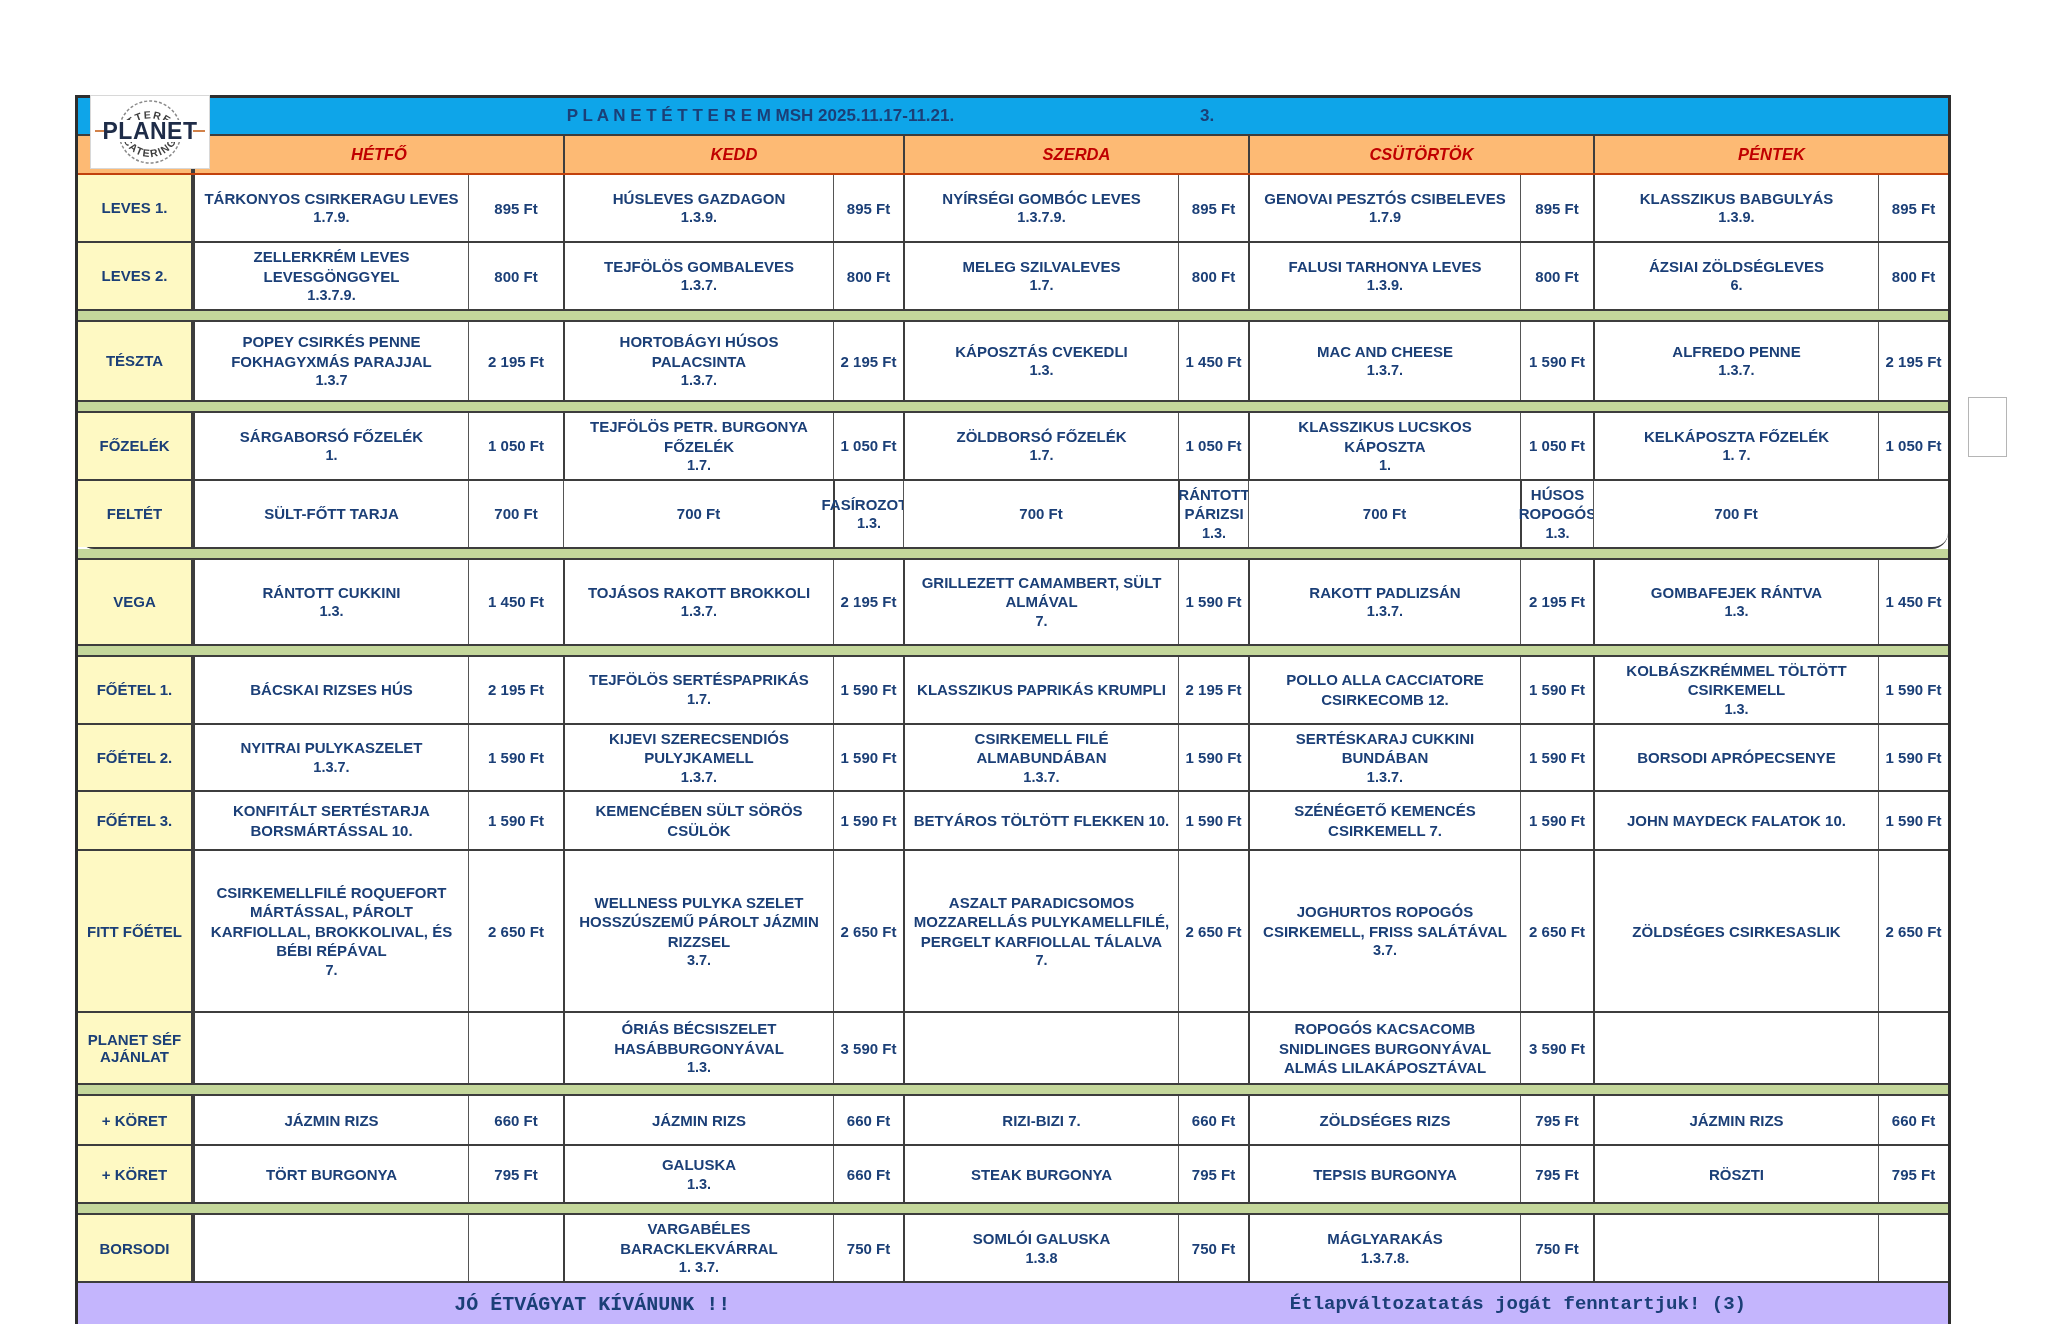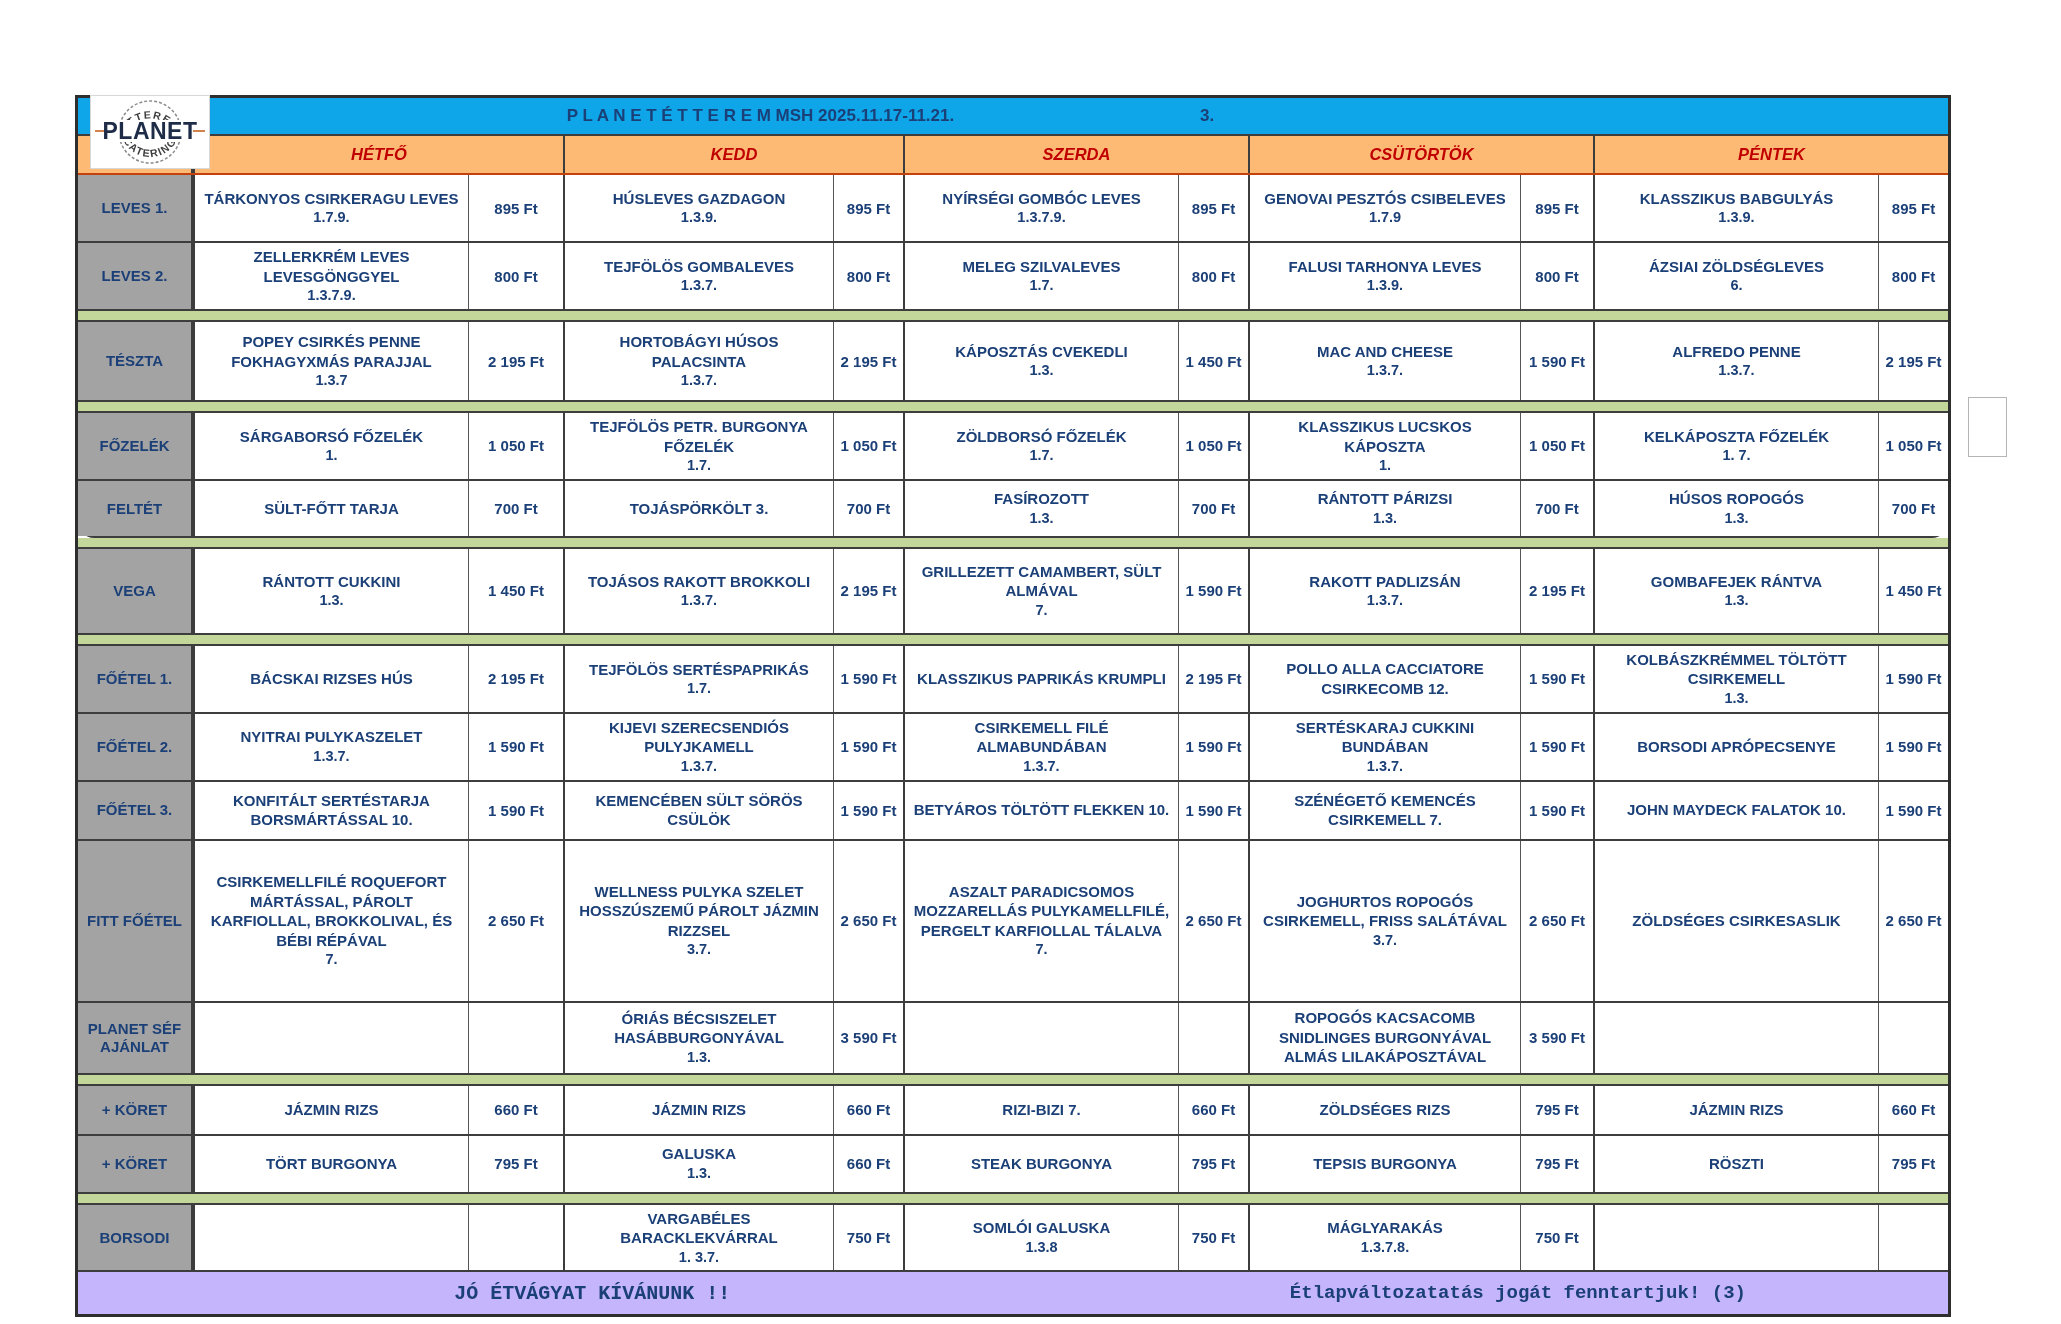--- a/index.html
+++ b/index.html
@@ -10,21 +10,21 @@
   .title{position:absolute;left:8%;right:35%;top:0;bottom:0;display:flex;align-items:center;justify-content:center;
          font-weight:bold;color:#1b3f77;font-size:17px;white-space:nowrap;}
   .pagenum{position:absolute;left:60%;top:0;bottom:0;display:flex;align-items:center;font-weight:bold;color:#1b3f77;font-size:17px;}
   
   .dayhdr{display:grid;grid-template-columns:115px 370px 340px 345px 345px 355px;background:#fdba74;border-bottom:2px solid #c2410c;height:37px;}
   .corner{border-right:2.5px solid #3d3d3d;}
   .daycell{display:flex;align-items:center;justify-content:center;font-style:italic;font-weight:bold;color:#c00000;font-size:16.5px;border-left:2.5px solid #3d3d3d;}
   
   .mrow{display:grid;grid-template-columns:115px 275px 95px 270px 70px 275px 70px 272px 73px 285px 70px;border-bottom:2px solid #3d3d3d;}
   .mrow:last-of-type{border-bottom:none;}
-  .cat{background:#a3a3a3;border-right:2.5px solid #3d3d3d;display:flex;align-items:center;justify-content:center;text-align:center;
+  .cat{background:#fef9c3;border-right:2.5px solid #3d3d3d;display:flex;align-items:center;justify-content:center;text-align:center;
        font-weight:bold;font-size:15px;color:#1b3f77;padding:2px 4px;line-height:1.15;}
   .dish{display:flex;flex-direction:column;align-items:center;justify-content:center;text-align:center;background:#fff;
         padding:4px 6px;border-left:2.5px solid #3d3d3d;}
   .dname{font-weight:bold;font-size:15px;color:#1b3f77;line-height:1.3;}
   .dcode{font-weight:bold;font-size:14.5px;color:#1b3f77;line-height:1.3;}
   .price{display:flex;align-items:center;justify-content:center;font-weight:bold;font-size:15px;color:#1b3f77;
          background:#fff;border-left:1px solid #555;white-space:nowrap;}
   .spacer{height:9px;background:#c4d79b;border-bottom:2px solid #3d3d3d;}
   
   .footer{height:42px;background:#c4b5fd;border-top:2.5px solid #3d3d3d;position:relative;font-family:Liberation Mono, monospace;}
@@ -171,23 +171,20 @@
           <div class="dcode">1. 7.</div>
         </div>
         <div class="price">1 050 Ft</div>
       </div>
       <div class="mrow" style="min-height: 55px; border-radius: 16px;">
         <div class="cat">FELTÉT</div>
         <div class="dish">
           <div class="dname">SÜLT-FŐTT TARJA</div>
         </div>
         <div class="price">700 Ft</div>
-        <div class="dish">
-          <div class="dname">TOJÁSPÖRKÖLT 3.</div>
-        </div>
         <div class="price">700 Ft</div>
         <div class="dish">
           <div class="dname">FASÍROZOTT</div>
           <div class="dcode">1.3.</div>
         </div>
         <div class="price">700 Ft</div>
         <div class="dish">
           <div class="dname">RÁNTOTT PÁRIZSI</div>
           <div class="dcode">1.3.</div>
         </div>

